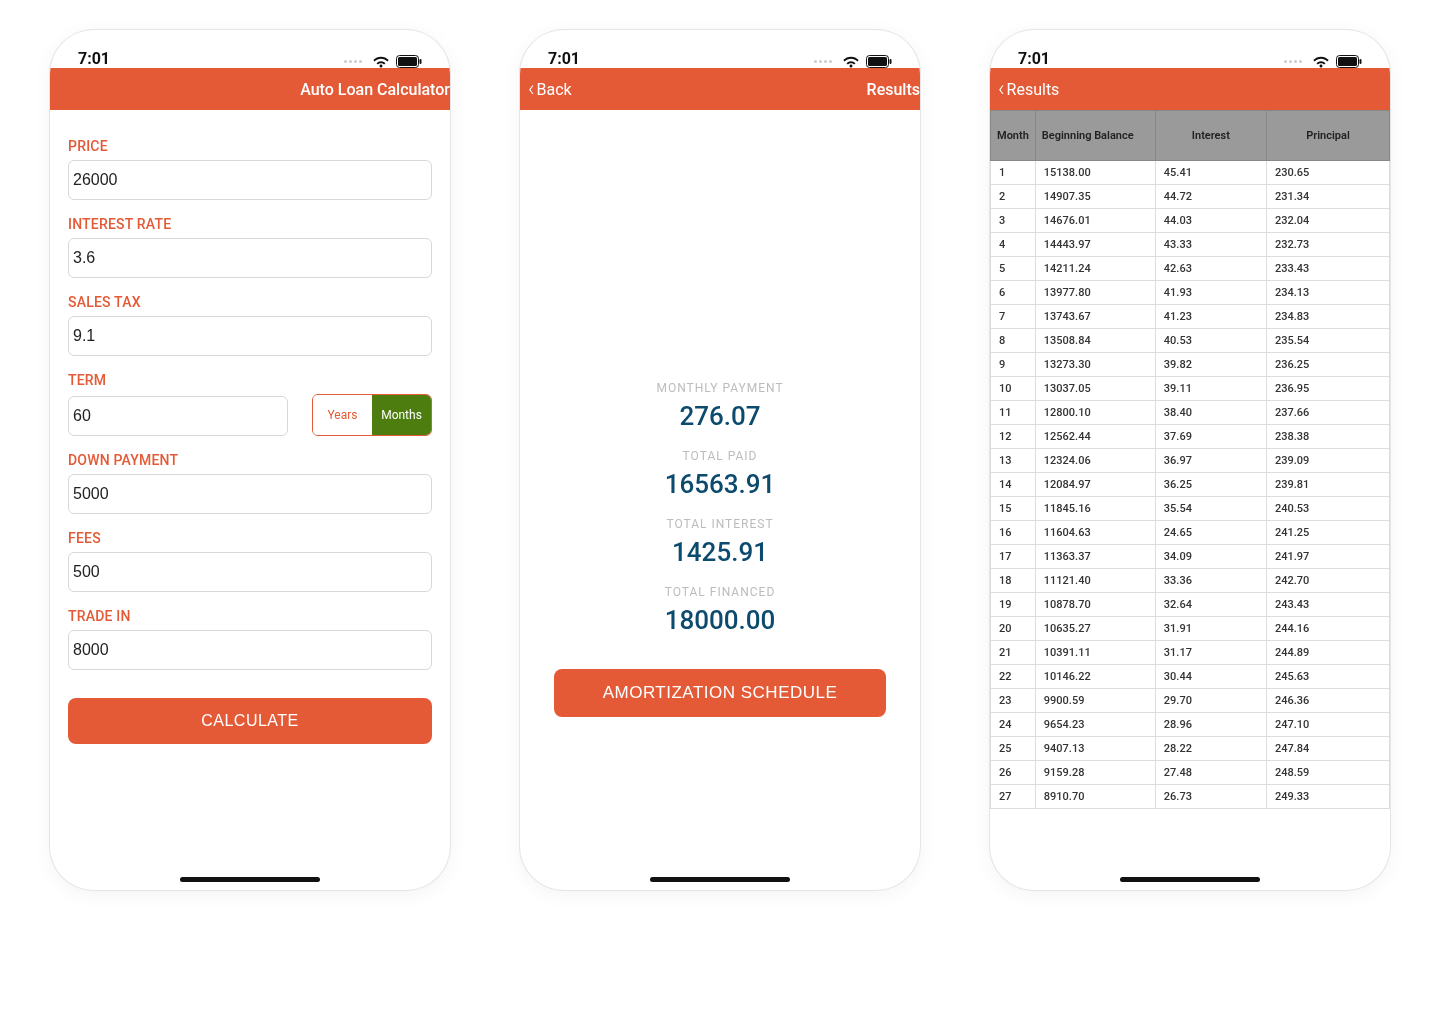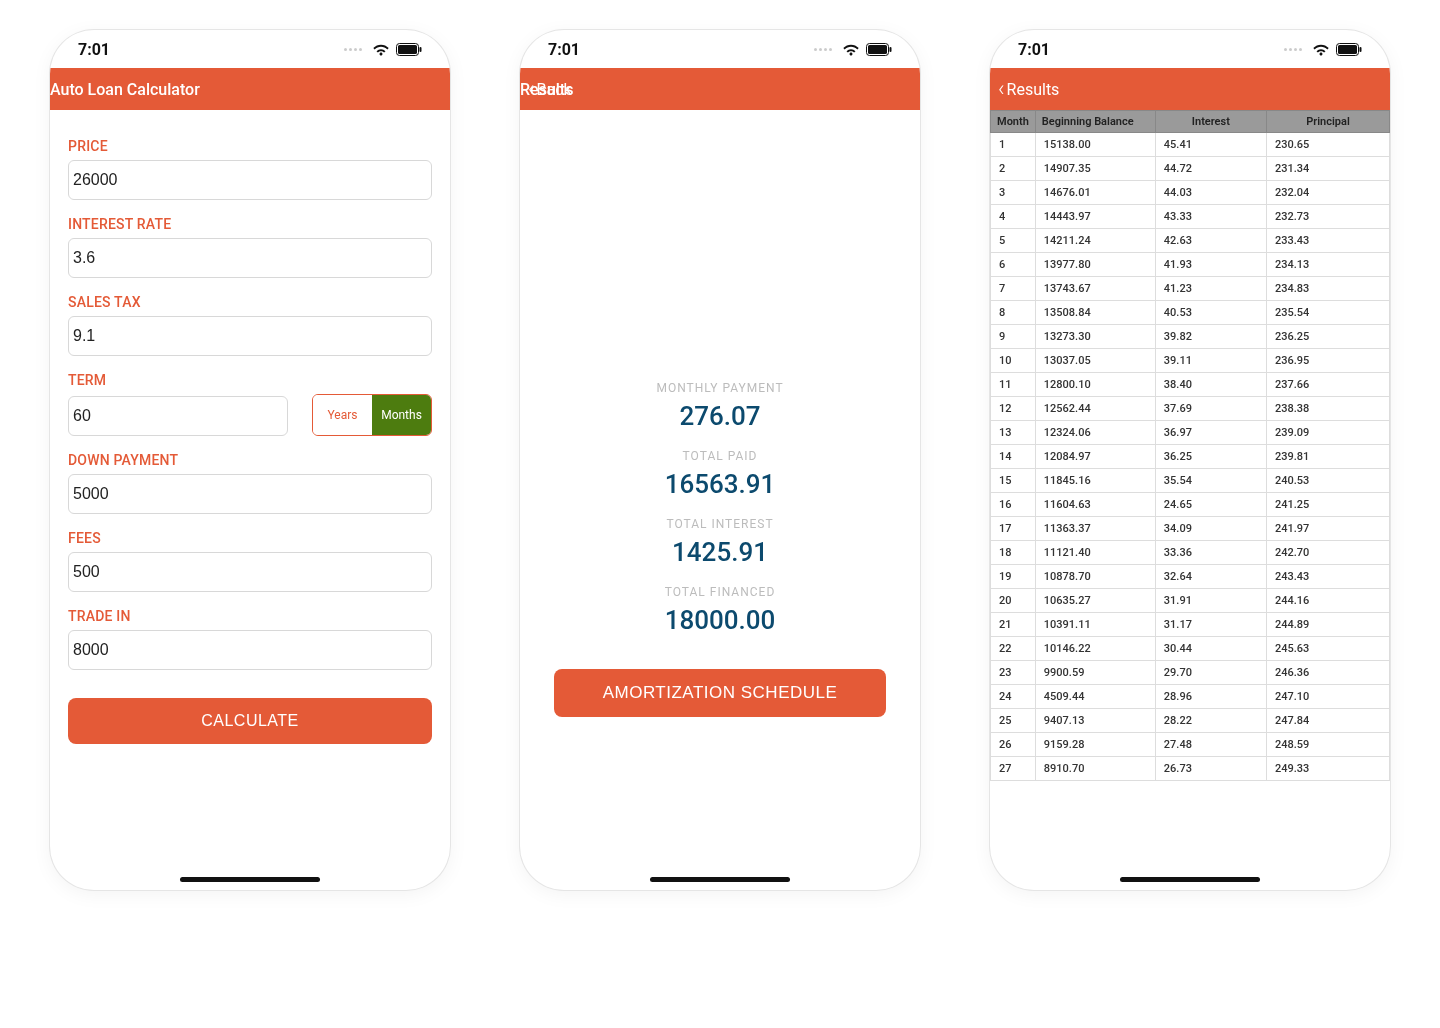--- a/index.html
+++ b/index.html
@@ -20,38 +20,38 @@
     border-radius: 44px;
     box-shadow: 0 0 0 1px #e5e5e5, 0 4px 20px rgba(0,0,0,0.05);
     overflow: hidden;
     position: relative;
     display: flex;
     flex-direction: column;
   }
   .statusbar {
     height: 38px;
     display: flex;
-    align-items: center;
+    align-items: flex-end;
     justify-content: space-between;
     padding: 0 28px 0 28px;
     font-weight: 700;
     font-size: 16px;
     color: #111;
     position: relative;
   }
   .status-icons { display: flex; align-items: center; gap: 6px; }
   .dots { display: flex; gap: 2px; opacity: .25; margin-right:4px;}
   .dots span { width:3px;height:3px;background:#333;border-radius:50%; }
   .wifi-icon svg, .battery-icon svg { display:block; }
   .navbar {
     background: #e45a37;
     height: 42px;
     display: flex;
     align-items: center;
-    justify-content: flex-start;
+    justify-content: flex-end;
     color: #fff;
     font-size: 16px;
     font-weight: 500;
     position: relative;
   }
   .navbar .back {
     position:absolute; left:8px; top:0; bottom:0;
     display:flex; align-items:center; gap:2px;
     font-size:16px; color:#fff; font-weight:400;
     cursor:pointer;
@@ -99,21 +99,21 @@
   }
   .amort-btn {
     margin-top:34px; width:100%; background:#e45a37; color:#fff;
     border:none; border-radius:8px; padding:14px 0; font-size:17px;
     font-weight:500; letter-spacing:.5px; cursor:pointer;
   }
   .table-wrap { flex:1; overflow:hidden; }
   table { width:100%; border-collapse:collapse; font-size:11px; }
   thead th {
     background:#9a9a9a; color:#222; font-weight:600;
-    padding:4px 6px; text-align:left; border:1px solid #888;
+    padding:18px 6px; text-align:left; border:1px solid #888;
     font-size:11px;
   }
   thead th:nth-child(3), thead th:nth-child(4){ text-align:center; }
   tbody td {
     border:1px solid #ddd; padding:5px 8px; color:#333; font-weight:500;
   }
   tbody td:first-child{ width:44px; }
   tbody td:nth-child(2){ width:120px; }
   .home-indicator {
     position:absolute; bottom:8px; left:50%; transform:translateX(-50%);
@@ -396,21 +396,21 @@
             <td>245.63</td>
           </tr>
           <tr>
             <td>23</td>
             <td>9900.59</td>
             <td>29.70</td>
             <td>246.36</td>
           </tr>
           <tr>
             <td>24</td>
-            <td>4509.44</td>
+            <td>9654.23</td>
             <td>28.96</td>
             <td>247.10</td>
           </tr>
           <tr>
             <td>25</td>
             <td>9407.13</td>
             <td>28.22</td>
             <td>247.84</td>
           </tr>
           <tr>

